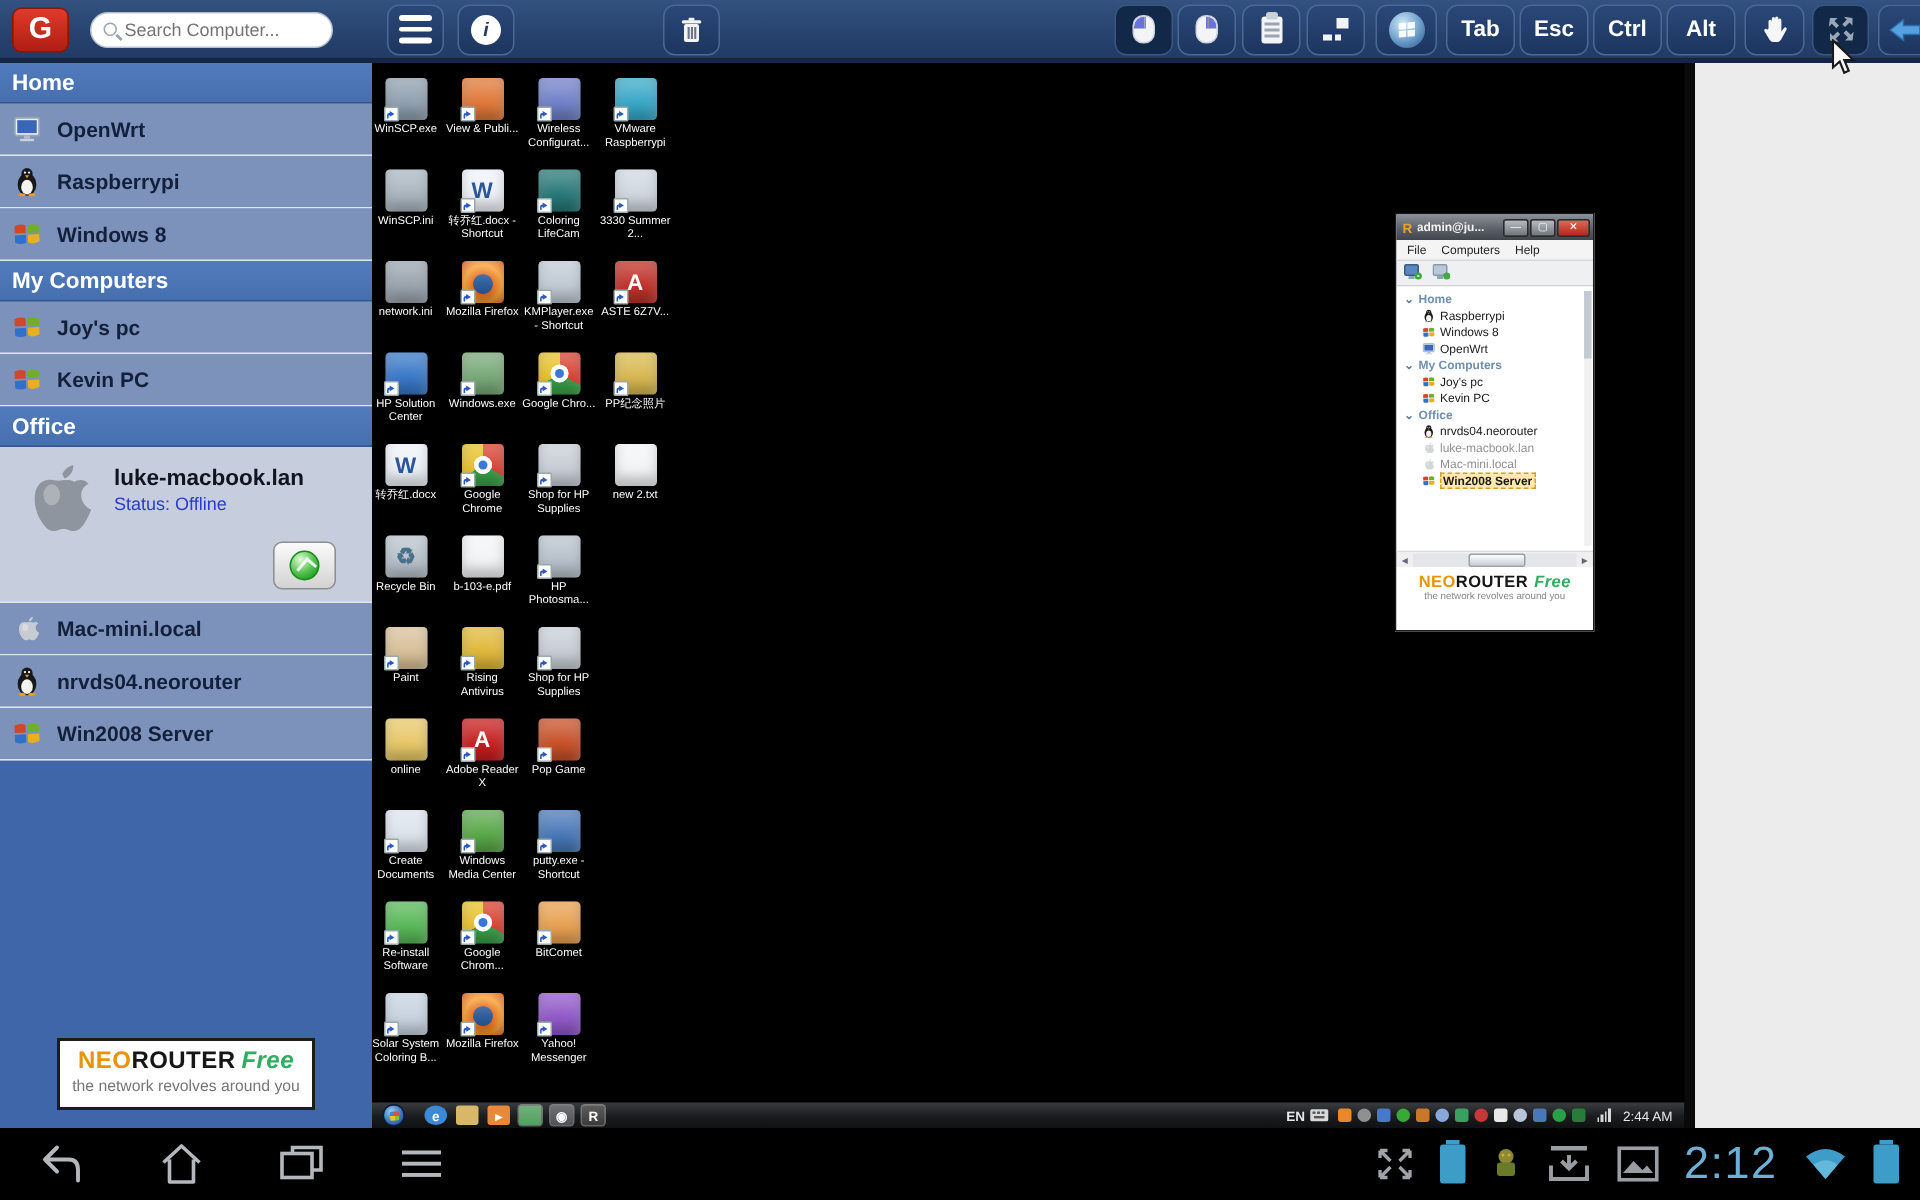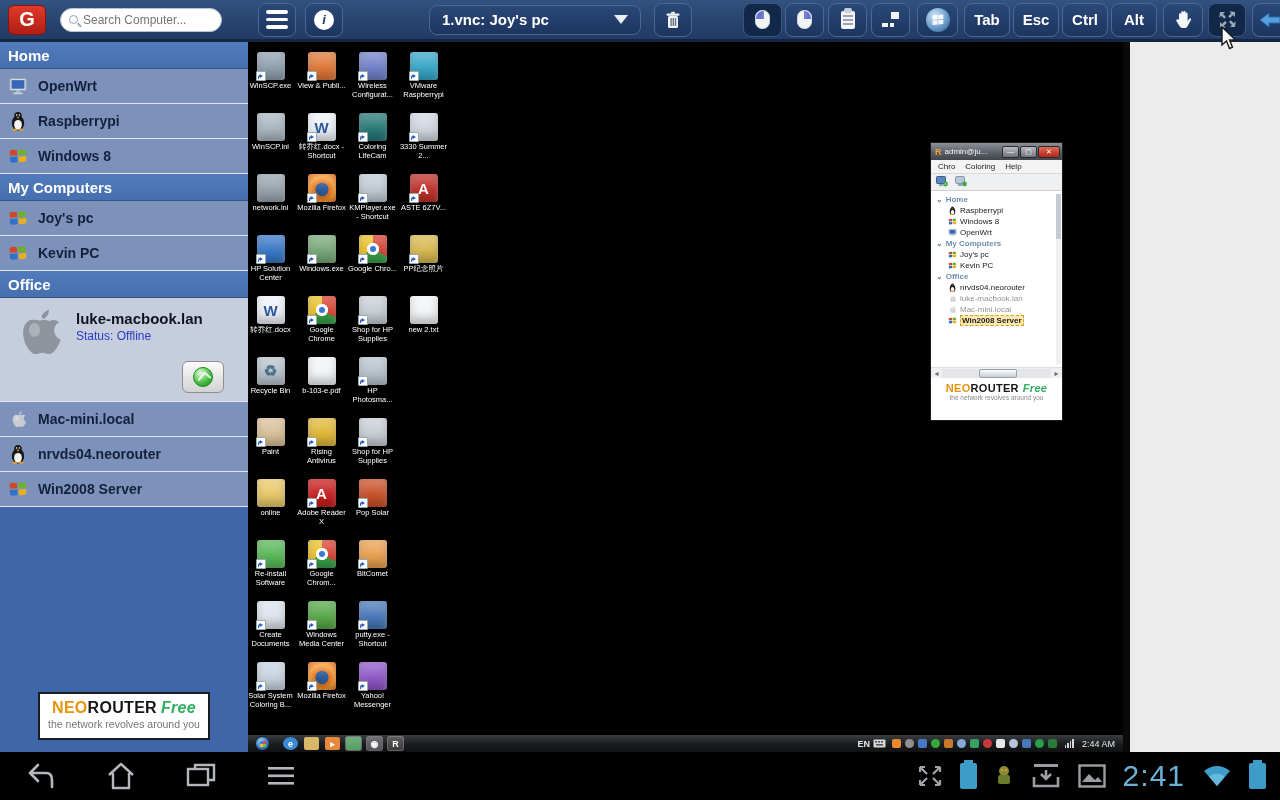--- a/index.html
+++ b/index.html
@@ -109,21 +109,21 @@
   .sigbars i { width:1.5px; background:#d8d8d8; display:block; }
   .tb-clock { color:#e8e8e8; font-size:9px; margin:0 8px 0 8px; white-space:nowrap; }
 
   
   .nr-window { position:absolute; left:687px; top:100px; width:133px; height:279px;
     background:#f0f0f0; border:1px solid #1c1c1c; box-shadow:3px 4px 8px rgba(0,0,0,.6);
     display:flex; flex-direction:column; font-size:8px; }
   .nr-title { height:17px; background:linear-gradient(#8b9099,#595e66 60%,#41454c);
     display:flex; align-items:center; padding:0 2px 0 4px; color:#f4f4f4; }
   .nr-title .appicon { color:#f0a030; font-weight:bold; font-size:9px; margin-right:3px; }
-  .nr-title .t-text { font-weight:normal; font-size:8px; flex:1; overflow:hidden; white-space:nowrap; }
+  .nr-title .t-text { font-weight:bold; font-size:8px; flex:1; overflow:hidden; white-space:nowrap; }
   .winbtn { width:17px; height:12px; border:1px solid #2a2a2a; border-radius:2px; margin-left:1px;
     background:linear-gradient(#b8bcc2,#70757c); color:#fff; font-size:7px; line-height:10px;
     text-align:center; flex:none; }
   .winbtn.close { background:linear-gradient(#e06858,#b02818); width:22px; }
   .nr-menu { height:14px; background:#f4f4f4; border-bottom:1px solid #d8d8d8;
     display:flex; align-items:center; gap:10px; padding-left:7px; color:#222; }
   .nr-tools { height:17px; background:#eef0f2; border-bottom:1px solid #d0d0d0;
     display:flex; align-items:center; gap:7px; padding-left:5px; }
   .nr-tree { height:176px; background:#fff; position:relative; padding-top:3px; overflow:hidden; }
   .tr-group { height:11px; display:flex; align-items:center; gap:3px; padding-left:5px;
@@ -184,24 +184,20 @@
     <span class="hamb">
         <span></span>
         <span></span>
         <span></span>
       </span>
   </div>
   <div class="tb-btn" style="width:38px;margin-left:9px">
     <span style="width:20px;height:20px;border-radius:50%;background:#fff;color:#223b66;font-weight:bold;font-size:13px;display:flex;align-items:center;justify-content:center;font-style:italic">i</span>
   </div>
   <div style="width:86px"></div>
-  <div class="tb-btn session">
-    <span>1.vnc: Joy's pc</span>
-    <span class="caret"></span>
-  </div>
   <div class="tb-btn" style="width:38px;margin-left:13px">
     <svg width="16" height="18" viewBox="0 0 16 18">
       <rect x="3" y="5" width="10" height="12" rx="1.5" fill="#f2f4f6"></rect>
       <rect x="1.5" y="2.5" width="13" height="2.2" rx="1" fill="#f2f4f6"></rect>
       <rect x="6" y="0.8" width="4" height="2" rx="0.8" fill="#f2f4f6"></rect>
       <rect x="5.4" y="7" width="1.4" height="8" fill="#6a7686"></rect>
       <rect x="7.6" y="7" width="1.4" height="8" fill="#6a7686"></rect>
       <rect x="9.8" y="7" width="1.4" height="8" fill="#6a7686"></rect>
     </svg>
   </div>
@@ -661,25 +657,57 @@
          <span class="dlabel">Adobe Reader X</span>
        </div>
         <div class="dcell">
          <span class="dicon" style="background-color:#c85028">
             <span class="sc">
               <svg width="7" height="7" viewBox="0 0 8 8">
                 <path d="M1.2 6.8 L1.2 4.2 Q1.2 2.4 3.2 2.6 L3.2 1.2 L6.8 3.4 L3.2 5.6 L3.2 4.2 Q2.4 4.1 2.4 5 L2.4 6.8 Z" fill="#2858c8"></path>
               </svg>
             </span>
           </span>
-         <span class="dlabel">Pop Solar</span>
+         <span class="dlabel">Pop Game</span>
        </div>
       </div>
       <div class="icon-row">
         <div class="dcell">
+         <span class="dicon" style="background-color:#dce4ec">
+            <span class="sc">
+              <svg width="7" height="7" viewBox="0 0 8 8">
+                <path d="M1.2 6.8 L1.2 4.2 Q1.2 2.4 3.2 2.6 L3.2 1.2 L6.8 3.4 L3.2 5.6 L3.2 4.2 Q2.4 4.1 2.4 5 L2.4 6.8 Z" fill="#2858c8"></path>
+              </svg>
+            </span>
+          </span>
+         <span class="dlabel">Create Documents</span>
+       </div>
+        <div class="dcell">
+         <span class="dicon" style="background-color:#58a848">
+            <span class="sc">
+              <svg width="7" height="7" viewBox="0 0 8 8">
+                <path d="M1.2 6.8 L1.2 4.2 Q1.2 2.4 3.2 2.6 L3.2 1.2 L6.8 3.4 L3.2 5.6 L3.2 4.2 Q2.4 4.1 2.4 5 L2.4 6.8 Z" fill="#2858c8"></path>
+              </svg>
+            </span>
+          </span>
+         <span class="dlabel">Windows Media Center</span>
+       </div>
+        <div class="dcell">
+         <span class="dicon" style="background-color:#4878b8">
+            <span class="sc">
+              <svg width="7" height="7" viewBox="0 0 8 8">
+                <path d="M1.2 6.8 L1.2 4.2 Q1.2 2.4 3.2 2.6 L3.2 1.2 L6.8 3.4 L3.2 5.6 L3.2 4.2 Q2.4 4.1 2.4 5 L2.4 6.8 Z" fill="#2858c8"></path>
+              </svg>
+            </span>
+          </span>
+         <span class="dlabel">putty.exe - Shortcut</span>
+       </div>
+      </div>
+      <div class="icon-row">
+        <div class="dcell">
          <span class="dicon" style="background-color:#58b858">
             <span class="sc">
               <svg width="7" height="7" viewBox="0 0 8 8">
                 <path d="M1.2 6.8 L1.2 4.2 Q1.2 2.4 3.2 2.6 L3.2 1.2 L6.8 3.4 L3.2 5.6 L3.2 4.2 Q2.4 4.1 2.4 5 L2.4 6.8 Z" fill="#2858c8"></path>
               </svg>
             </span>
           </span>
          <span class="dlabel">Re-install Software</span>
        </div>
         <div class="dcell">
@@ -694,52 +722,20 @@
        </div>
         <div class="dcell">
          <span class="dicon" style="background-color:#e8a050">
             <span class="sc">
               <svg width="7" height="7" viewBox="0 0 8 8">
                 <path d="M1.2 6.8 L1.2 4.2 Q1.2 2.4 3.2 2.6 L3.2 1.2 L6.8 3.4 L3.2 5.6 L3.2 4.2 Q2.4 4.1 2.4 5 L2.4 6.8 Z" fill="#2858c8"></path>
               </svg>
             </span>
           </span>
          <span class="dlabel">BitComet</span>
-       </div>
-      </div>
-      <div class="icon-row">
-        <div class="dcell">
-         <span class="dicon" style="background-color:#dce4ec">
-            <span class="sc">
-              <svg width="7" height="7" viewBox="0 0 8 8">
-                <path d="M1.2 6.8 L1.2 4.2 Q1.2 2.4 3.2 2.6 L3.2 1.2 L6.8 3.4 L3.2 5.6 L3.2 4.2 Q2.4 4.1 2.4 5 L2.4 6.8 Z" fill="#2858c8"></path>
-              </svg>
-            </span>
-          </span>
-         <span class="dlabel">Create Documents</span>
-       </div>
-        <div class="dcell">
-         <span class="dicon" style="background-color:#58a848">
-            <span class="sc">
-              <svg width="7" height="7" viewBox="0 0 8 8">
-                <path d="M1.2 6.8 L1.2 4.2 Q1.2 2.4 3.2 2.6 L3.2 1.2 L6.8 3.4 L3.2 5.6 L3.2 4.2 Q2.4 4.1 2.4 5 L2.4 6.8 Z" fill="#2858c8"></path>
-              </svg>
-            </span>
-          </span>
-         <span class="dlabel">Windows Media Center</span>
-       </div>
-        <div class="dcell">
-         <span class="dicon" style="background-color:#4878b8">
-            <span class="sc">
-              <svg width="7" height="7" viewBox="0 0 8 8">
-                <path d="M1.2 6.8 L1.2 4.2 Q1.2 2.4 3.2 2.6 L3.2 1.2 L6.8 3.4 L3.2 5.6 L3.2 4.2 Q2.4 4.1 2.4 5 L2.4 6.8 Z" fill="#2858c8"></path>
-              </svg>
-            </span>
-          </span>
-         <span class="dlabel">putty.exe - Shortcut</span>
        </div>
       </div>
       <div class="icon-row">
         <div class="dcell">
          <span class="dicon" style="background-color:#c8d4e0">
             <span class="sc">
               <svg width="7" height="7" viewBox="0 0 8 8">
                 <path d="M1.2 6.8 L1.2 4.2 Q1.2 2.4 3.2 2.6 L3.2 1.2 L6.8 3.4 L3.2 5.6 L3.2 4.2 Q2.4 4.1 2.4 5 L2.4 6.8 Z" fill="#2858c8"></path>
               </svg>
             </span>
@@ -771,22 +767,22 @@
 
   <div class="nr-window">
     <div class="nr-title">
       <span class="appicon">R</span>
       <span class="t-text">admin@ju...</span>
       <span class="winbtn">—</span>
       <span class="winbtn">▢</span>
       <span class="winbtn close">✕</span>
     </div>
     <div class="nr-menu">
-      <span>Chro</span>
-      <span>Coloring</span>
+      <span>File</span>
+      <span>Computers</span>
       <span>Help</span>
     </div>
     <div class="nr-tools">
       <span>
         <svg width="12" height="11" viewBox="0 0 12 11">
             <rect x="0.5" y="0.5" width="9" height="7" rx="1" fill="#5a88c0" stroke="#3a5a88"></rect>
             <rect x="3" y="8" width="4" height="2" fill="#8aa"></rect>
             <circle cx="9.5" cy="8" r="2.4" fill="#3aa83a"></circle>
             <rect x="8.8" y="7.5" width="1.4" height="1" fill="#fff"></rect>
           </svg>
@@ -1036,21 +1032,21 @@
     </svg>
     <svg width="30" height="26" viewBox="0 0 30 26">
       <rect x="3" y="1" width="24" height="3" fill="#9a9ea2"></rect>
       <path d="M15 7 v8 M10 11 l5 5 5 -5" stroke="#9a9ea2" stroke-width="2.6" fill="none"></path>
       <path d="M3 14 v9 h24 v-9" stroke="#9a9ea2" stroke-width="2.6" fill="none"></path>
     </svg>
     <svg width="28" height="24" viewBox="0 0 28 24">
       <rect x="1.5" y="1.5" width="25" height="21" fill="none" stroke="#9a9ea2" stroke-width="2.4"></rect>
       <path d="M4 18 L11 10 L17 16 L20 13 L24 18 Z" fill="#9a9ea2"></path>
     </svg>
-    <span class="a-clock">2:41</span>
+    <span class="a-clock">2:12</span>
     <svg width="30" height="24" viewBox="0 0 30 24">
       <path d="M15 22 L2 7 Q15 -3 28 7 Z" fill="#3e9dc8"></path>
       <path d="M15 22 L7 12.5 Q15 6.5 23 12.5 Z" fill="#63b8dc"></path>
     </svg>
     <span style="width:17px;height:26px;background:#3e9dc8;border-radius:2px;position:relative;display:inline-block">
       <i style="position:absolute;left:4px;top:-3px;width:9px;height:3px;background:#3e9dc8"></i>
       </span>
   </div>
 </div>
 

